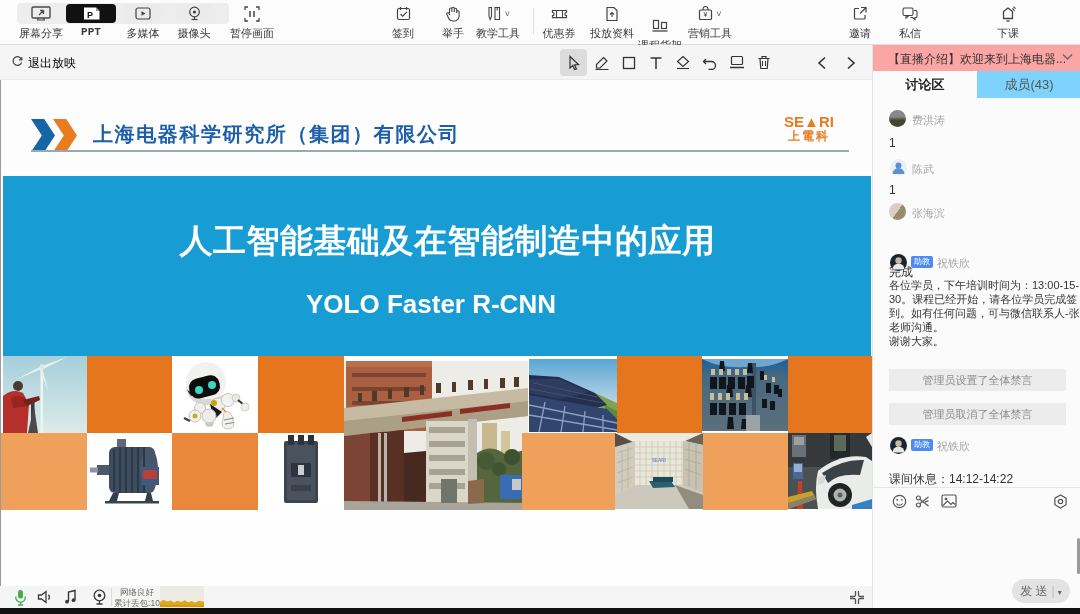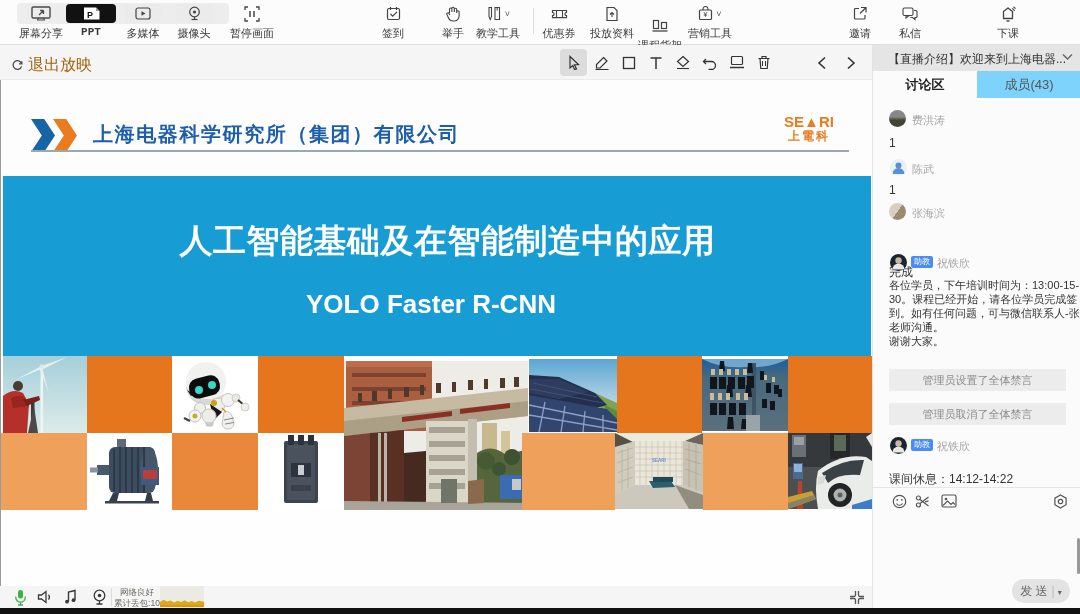--- a/index.html
+++ b/index.html
@@ -10,21 +10,21 @@
 #topbar { position:absolute; left:0; top:0; width:1080px; height:45px; background:#fcfcfc; border-bottom:1px solid #dedede; }
 .tbtn { position:absolute; top:0; text-align:center; }
 .tbtn .ic { position:relative; margin:4px auto 0; width:36px; height:19px; border-radius:4px; display:flex; align-items:center; justify-content:center; }
 .tbtn .ic.bg { background:#ebebeb; }
 .tbtn .ic.dark { background:#111; }
 .tbtn .lbl { margin-top:3px; font-size:11px; color:#3a3a3a; white-space:nowrap; }
 .tbtn svg { display:block; }
 
 
 #row2 { position:absolute; left:0; top:45px; width:872px; height:35px; background:#f5f5f5; border-bottom:1px solid #ebebeb; }
-#exitbtn { position:absolute; left:11px; top:10px; font-size:16px; color:#a16207; display:flex; align-items:center; }
+#exitbtn { position:absolute; left:11px; top:10px; font-size:12px; color:#000000; display:flex; }
 #exitbtn svg { margin-right:4px; }
 .dtool { position:absolute; top:4px; width:27px; height:27px; display:flex; align-items:center; justify-content:center; }
 .dtool.sel { background:#dcdcdc; border-radius:4px; }
 
 
 #slide { position:absolute; left:0; top:80px; width:871px; height:506px; background:#fefefe; border-left:1px solid #9a9a9a; }
 #band-white { position:absolute; left:0; top:0; width:871px; height:96px; background:#fdfdfd; }
 #chev1 { position:absolute; left:30px; top:39px; width:24px; height:33px; background:#1565a7; clip-path:polygon(0 0,55% 0,100% 50%,55% 100%,0 100%,45% 50%); }
 #chev2 { position:absolute; left:52px; top:39px; width:24px; height:33px; background:#e87c1e; clip-path:polygon(0 0,55% 0,100% 50%,55% 100%,0 100%,45% 50%); }
 #htitle { position:absolute; left:92px; top:41px; font-size:20px; font-weight:bold; color:#1c5ea9; letter-spacing:1.6px; }
@@ -52,21 +52,21 @@
 
 #botbar { position:absolute; left:0; top:586px; width:872px; height:22px; background:#f4f5f4; }
 #botbar2 { position:absolute; left:872px; top:586px; width:208px; height:22px; background:#fbfbfb; }
 #blackstrip { position:absolute; left:0; top:608px; width:1080px; height:6px; background:#111; }
 #netinfo { position:absolute; left:111px; top:587px; width:52px; font-size:8.5px; color:#6a6a5e; line-height:10.5px; text-align:center; white-space:nowrap; }
 #wavebox { position:absolute; left:160px; top:586px; width:44px; height:22px; background:#ecebe3; }
 #waves { position:absolute; left:0; bottom:1px; width:44px; height:9px; background:#dca81c; clip-path:polygon(0 45%,8% 20%,16% 40%,24% 28%,32% 50%,40% 30%,48% 45%,56% 25%,64% 48%,72% 32%,80% 50%,88% 30%,100% 42%,100% 100%,0 100%); border-bottom:2px solid #e0950f; }
 
 
 #sidebar { position:absolute; left:872px; top:45px; width:208px; height:563px; background:#fbfbfb; border-left:1px solid #e3e3e3; }
-#sb-head { position:absolute; left:0; top:0; width:208px; height:26px; background:#e5e5e5;text-decoration:underline; }
+#sb-head { position:absolute; left:0; top:0; width:208px; height:26px; background:#fca5a5;text-decoration:underline; }
 #sb-head .t { position:absolute; left:15px; top:6px; font-size:12px; color:#333; }
 #sb-tabs { position:absolute; left:0; top:26px; width:208px; height:27px; background:#7dd3fc; }
 #tab1 { position:absolute; left:0; top:0; width:104px; height:27px; background:#fbfbfb; text-align:center; font-size:13px; font-weight:bold; color:#222; line-height:27px; }
 #tab2 { position:absolute; left:104px; top:0; width:104px; height:27px; text-align:center; font-size:13px; color:#555; line-height:27px; }
 .av { position:absolute; width:17px; height:17px; border-radius:50%; overflow:hidden; }
 .nm { position:absolute; font-size:11px; color:#a5a5a5; }
 .mg { position:absolute; font-size:12px; color:#333; }
 .badge { position:absolute; width:22px; height:12px; background:#4b8bf4; border-radius:2px; color:#fff; font-size:8px; text-align:center; line-height:12px; }
 .banner { position:absolute; left:16px; width:177px; height:22px; background:#ececec; text-align:center; font-size:11px; color:#8c8c8c; line-height:22px; }
 #sb-divider { position:absolute; left:0px; top:442px; width:208px; height:1px; background:#e5e5e5; }
@@ -121,21 +121,21 @@
     </div>
     <div class="tbtn" style="left:228px;width:48px;">
       <div class="ic">
           <svg width="16" height="16" viewBox="0 0 16 16">
             <path d="M1 4 v-3 h3 M12 1 h3 v3 M15 12 v3 h-3 M4 15 h-3 v-3" fill="none" stroke="#444" stroke-width="1.3"></path>
             <path d="M6 5 v6 M10 5 v6" stroke="#444" stroke-width="1.5"></path>
           </svg>
         </div>
       <div class="lbl">暂停画面</div>
     </div>
-    <div class="tbtn" style="left:372px;width:42px;text-align:center;">
+    <div class="tbtn" style="left:382px;width:42px;text-align:center;">
       <div class="ic">
           <svg width="15" height="15" viewBox="0 0 15 15">
             <rect x="1.5" y="2.5" width="12" height="11" rx="1.5" fill="none" stroke="#444" stroke-width="1.2"></rect>
             <path d="M4.5 1 v3 M10.5 1 v3" stroke="#444" stroke-width="1.2"></path>
             <path d="M4.5 8 l2.2 2.2 L11 5.8" fill="none" stroke="#444" stroke-width="1.2"></path>
           </svg>
         </div>
       <div class="lbl">签到</div>
     </div>
     <div class="tbtn" style="left:432px;width:42px;">

